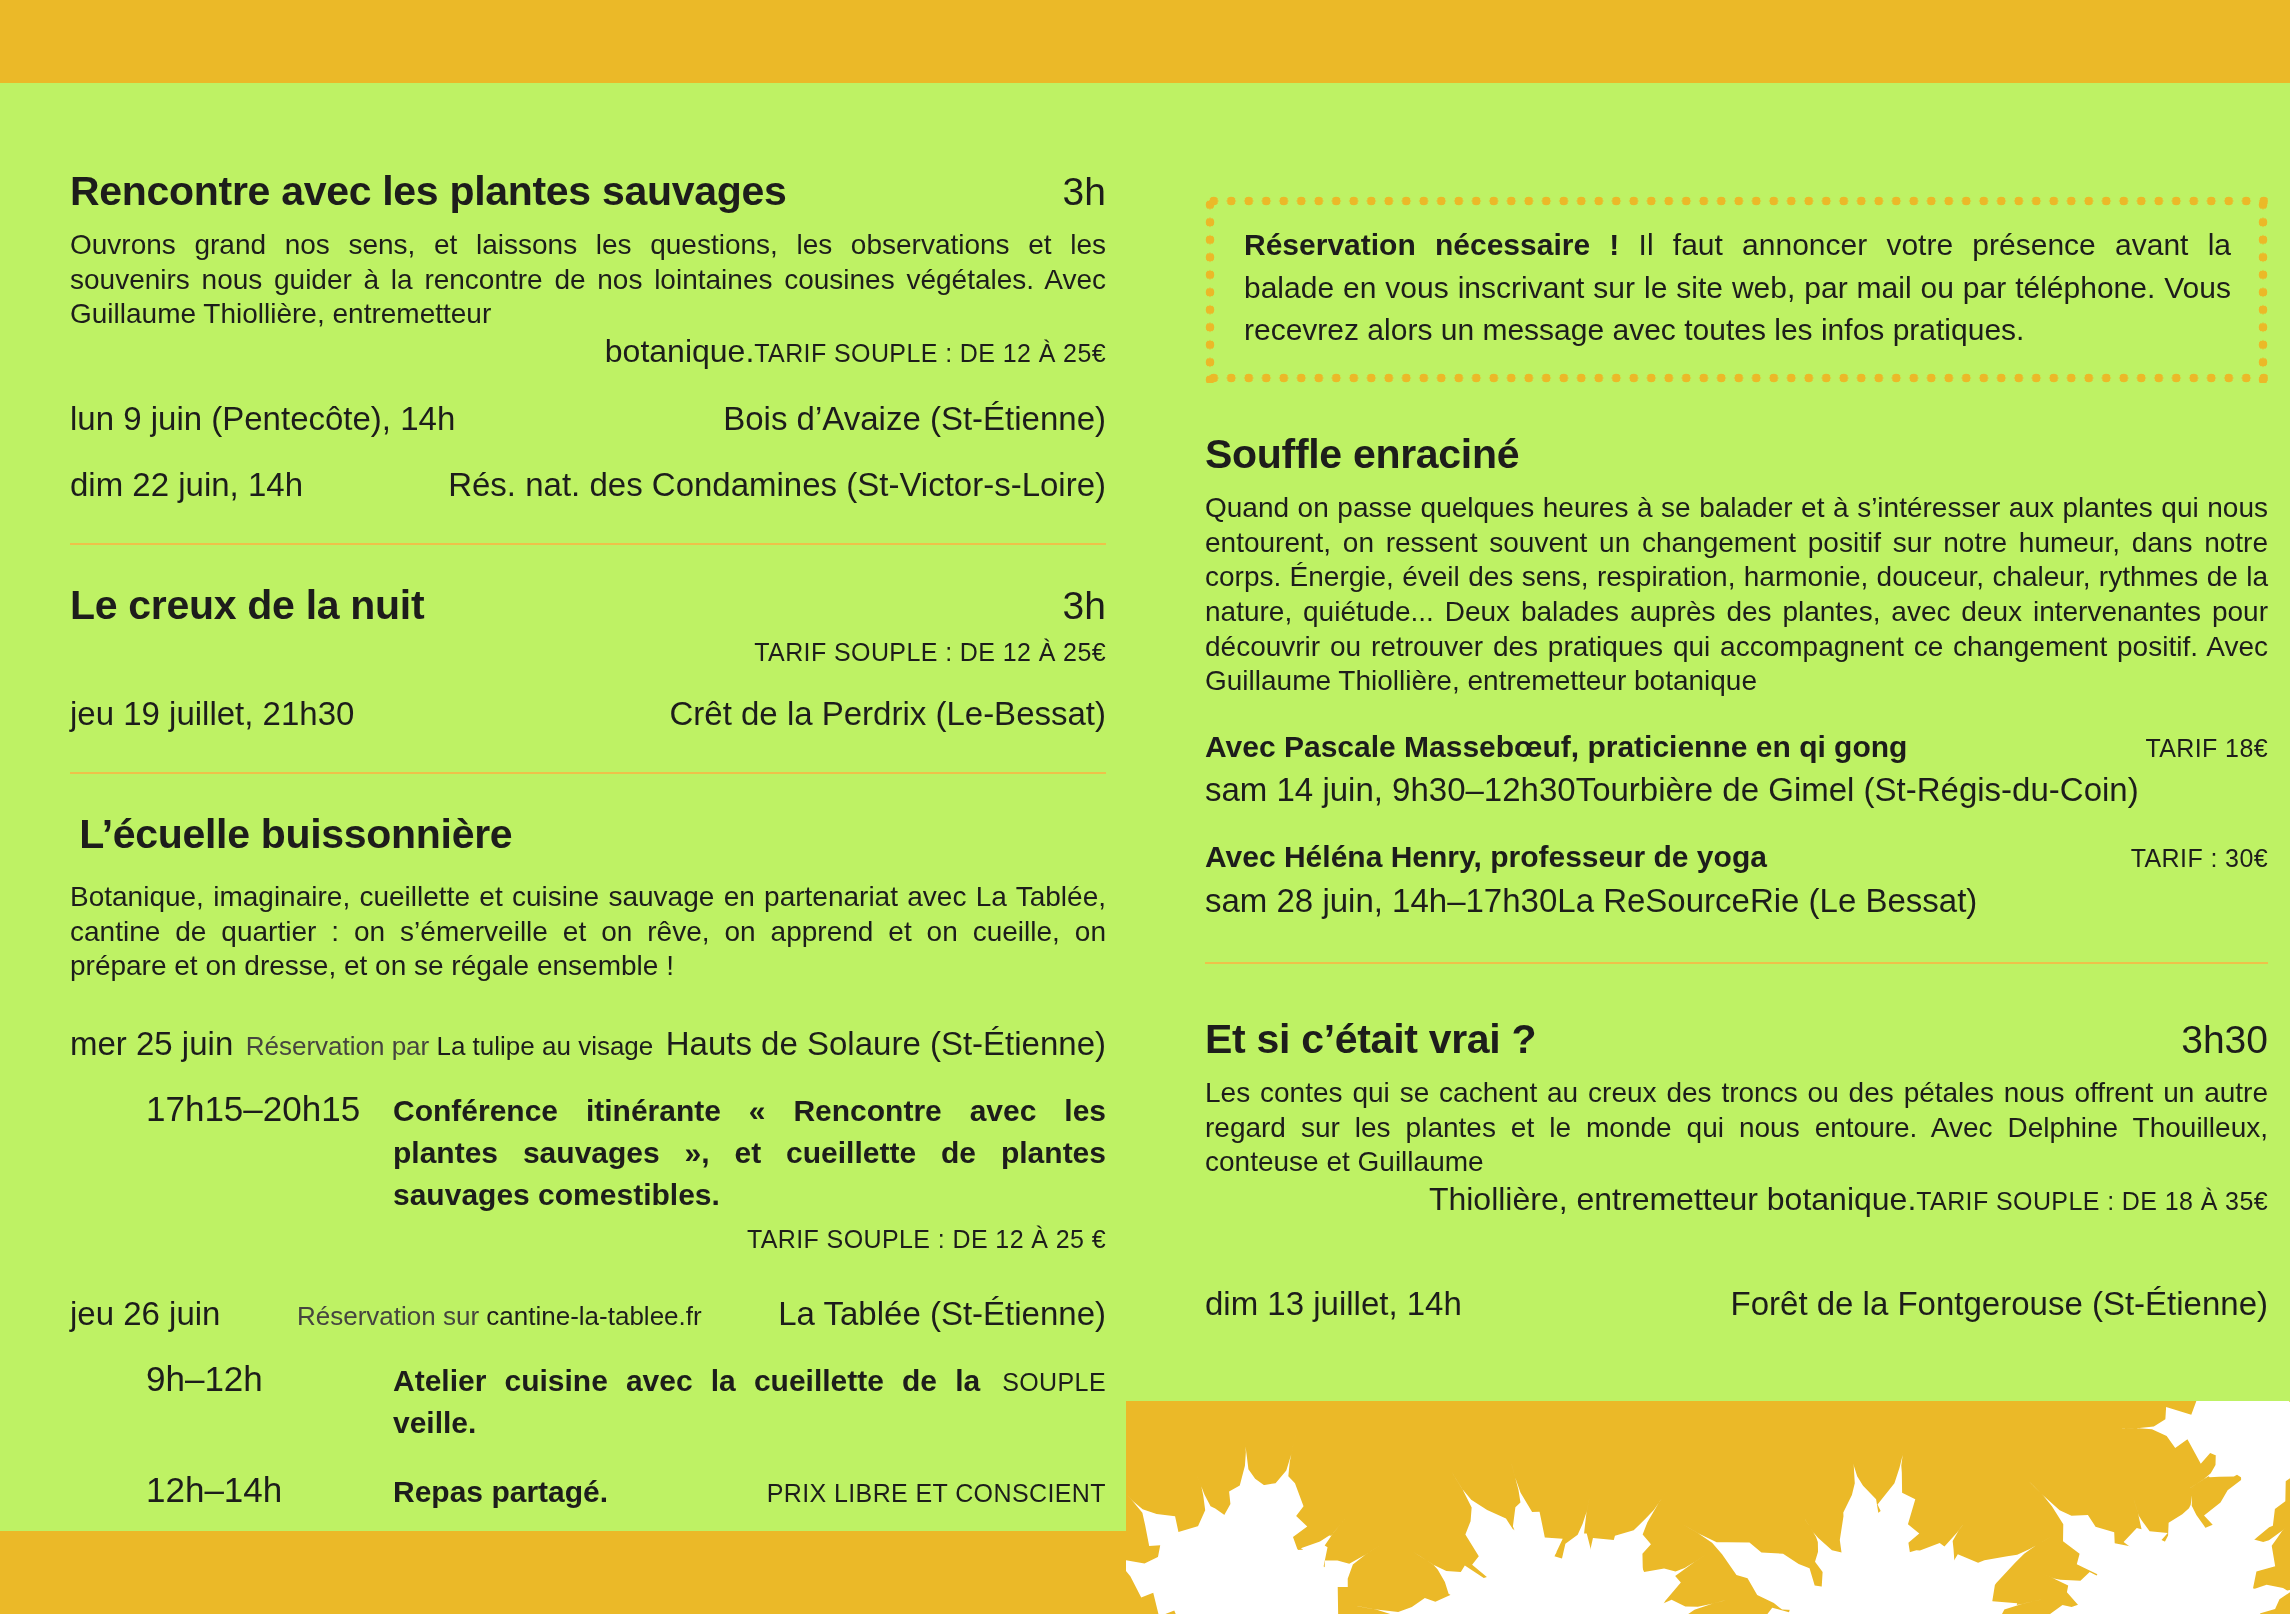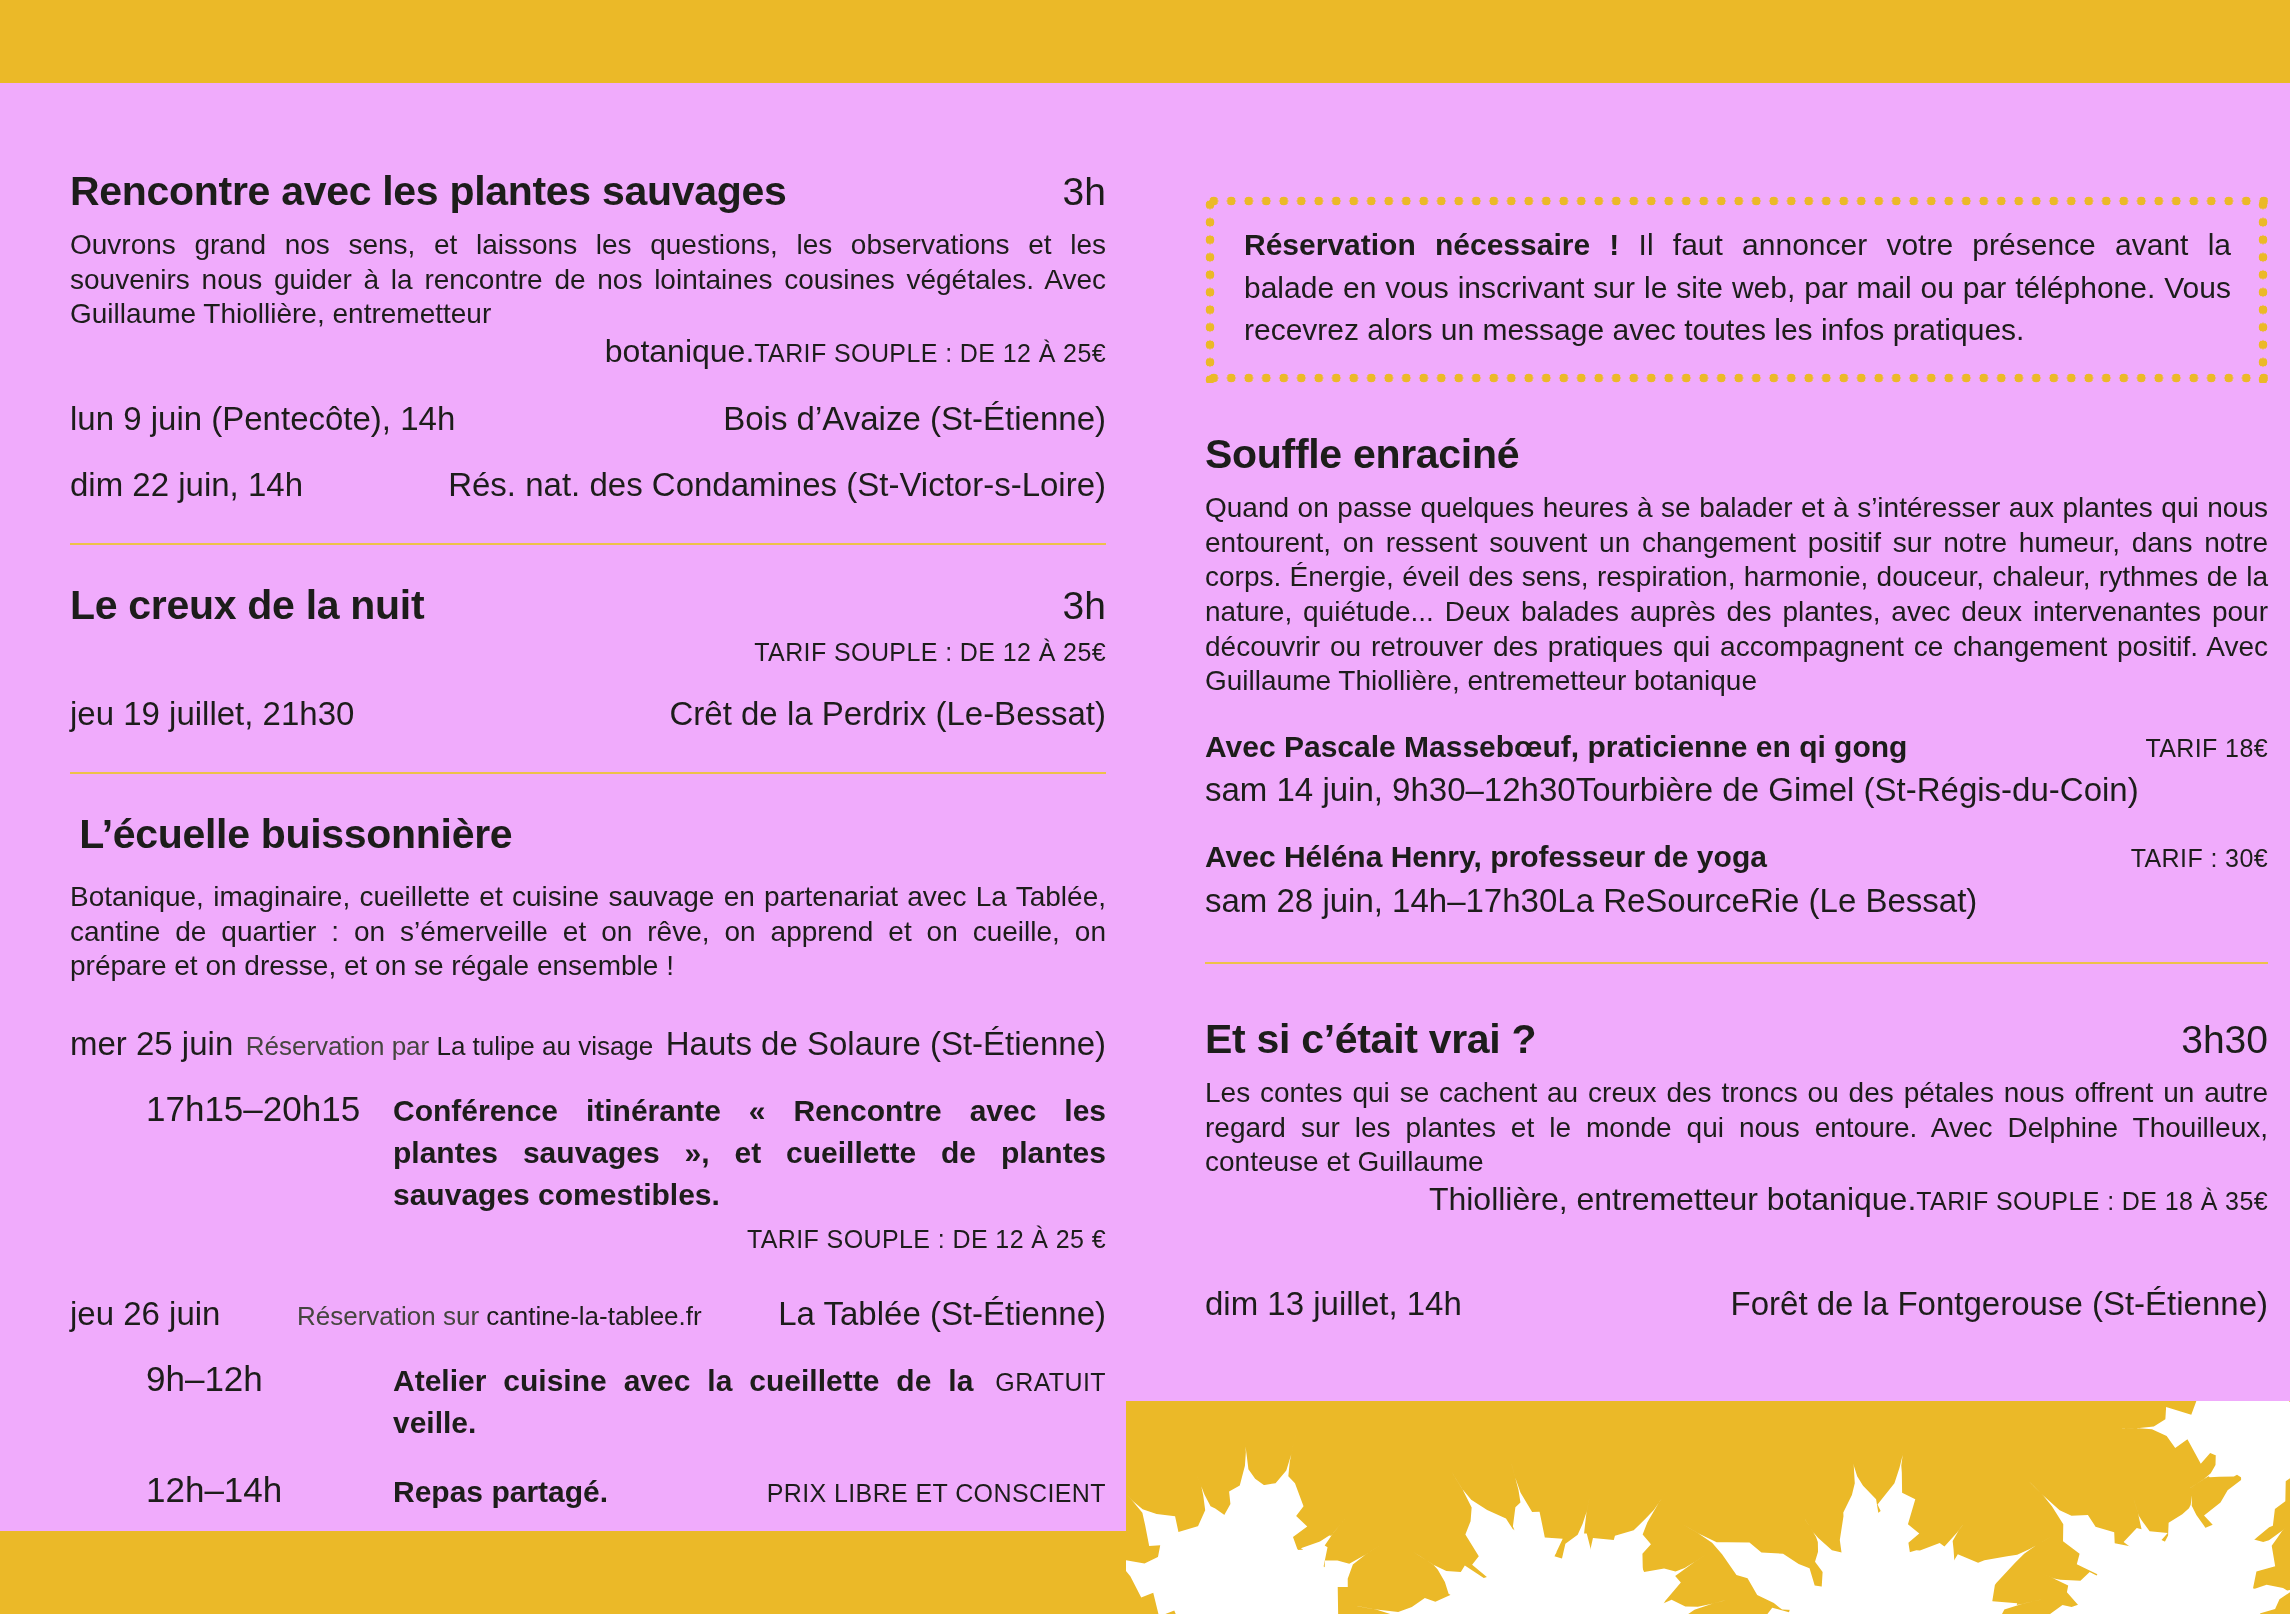--- a/index.html
+++ b/index.html
@@ -6,21 +6,21 @@
     --accent:#EBB928;
     --accent-soft:#EDC24A;
     --ink:#1D1D1B;
     --ink-soft:#45453F;
   }
   *{box-sizing:border-box;margin:0;padding:0;}
   html,body{background:#888;}
   .page{
     position:relative;
     width:2291px;height:1614px;
-    background:#f0abfc;
+    background:#bef264;
     overflow:hidden;
     font-family:"Liberation Sans",sans-serif;
     color:var(--ink);
   }
   .topbar{position:absolute;top:0;left:0;width:100%;height:83px;background:var(--accent);}
   .bottombar{position:absolute;bottom:0;left:0;width:1156px;height:83px;background:var(--accent);}
   .leaves{position:absolute;right:0;bottom:0;width:1165px;height:213px;display:block;}
 
   .col{position:absolute;}
   .col-left{left:70px;top:168px;width:1036px;}
@@ -141,21 +141,21 @@
       <div class="session" style="margin-top:41px;">
         <span>jeu 26 juin</span>
         <span class="note"><span>Réservation sur </span><b>cantine-la-tablee.fr</b></span>
         <span>La Tablée (St-Étienne)</span>
       </div>
 
       <div class="subrow">
         <span class="time">9h–12h</span>
         <div class="content price-row">
           <span class="bold-desc">Atelier cuisine avec la cueillette de la veille.</span>
-          <span class="price">GRATUIT</span>
+          <span class="price">SOUPLE</span>
         </div>
       </div>
 
       <div class="subrow">
         <span class="time">12h–14h</span>
         <div class="content price-row">
           <span class="bold-desc">Repas partagé.</span>
           <span class="price">PRIX LIBRE ET CONSCIENT</span>
         </div>
       </div>

